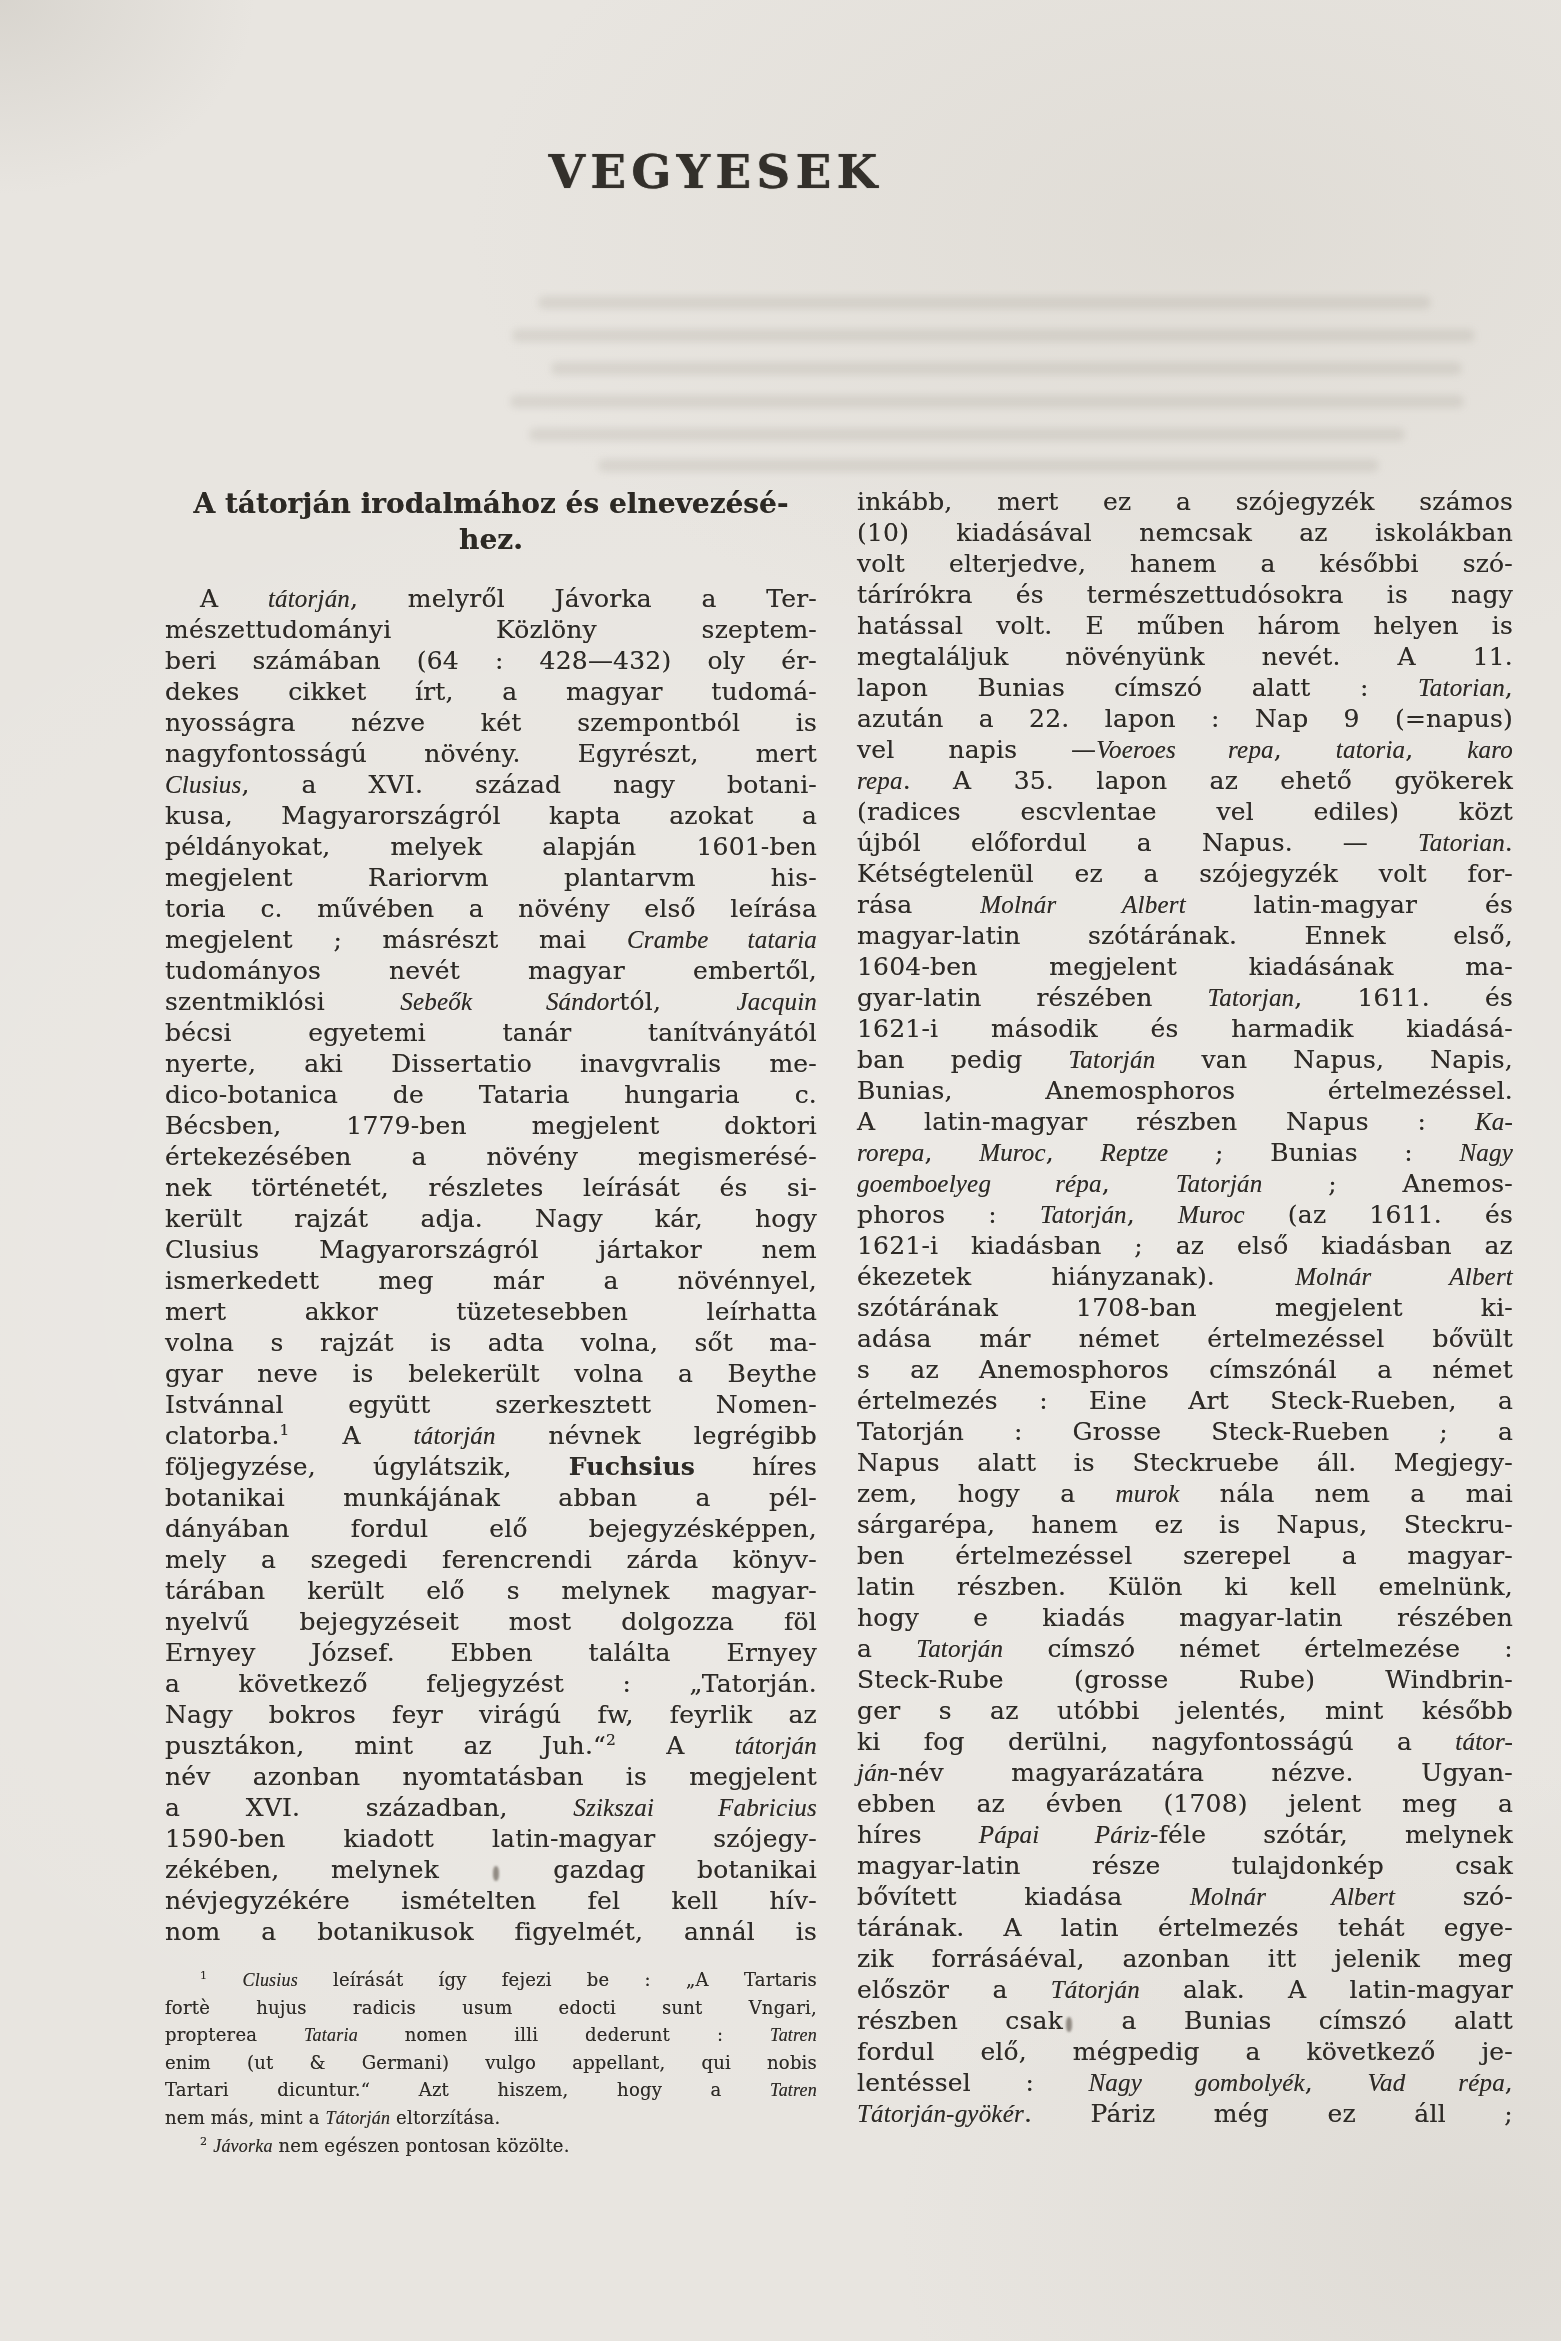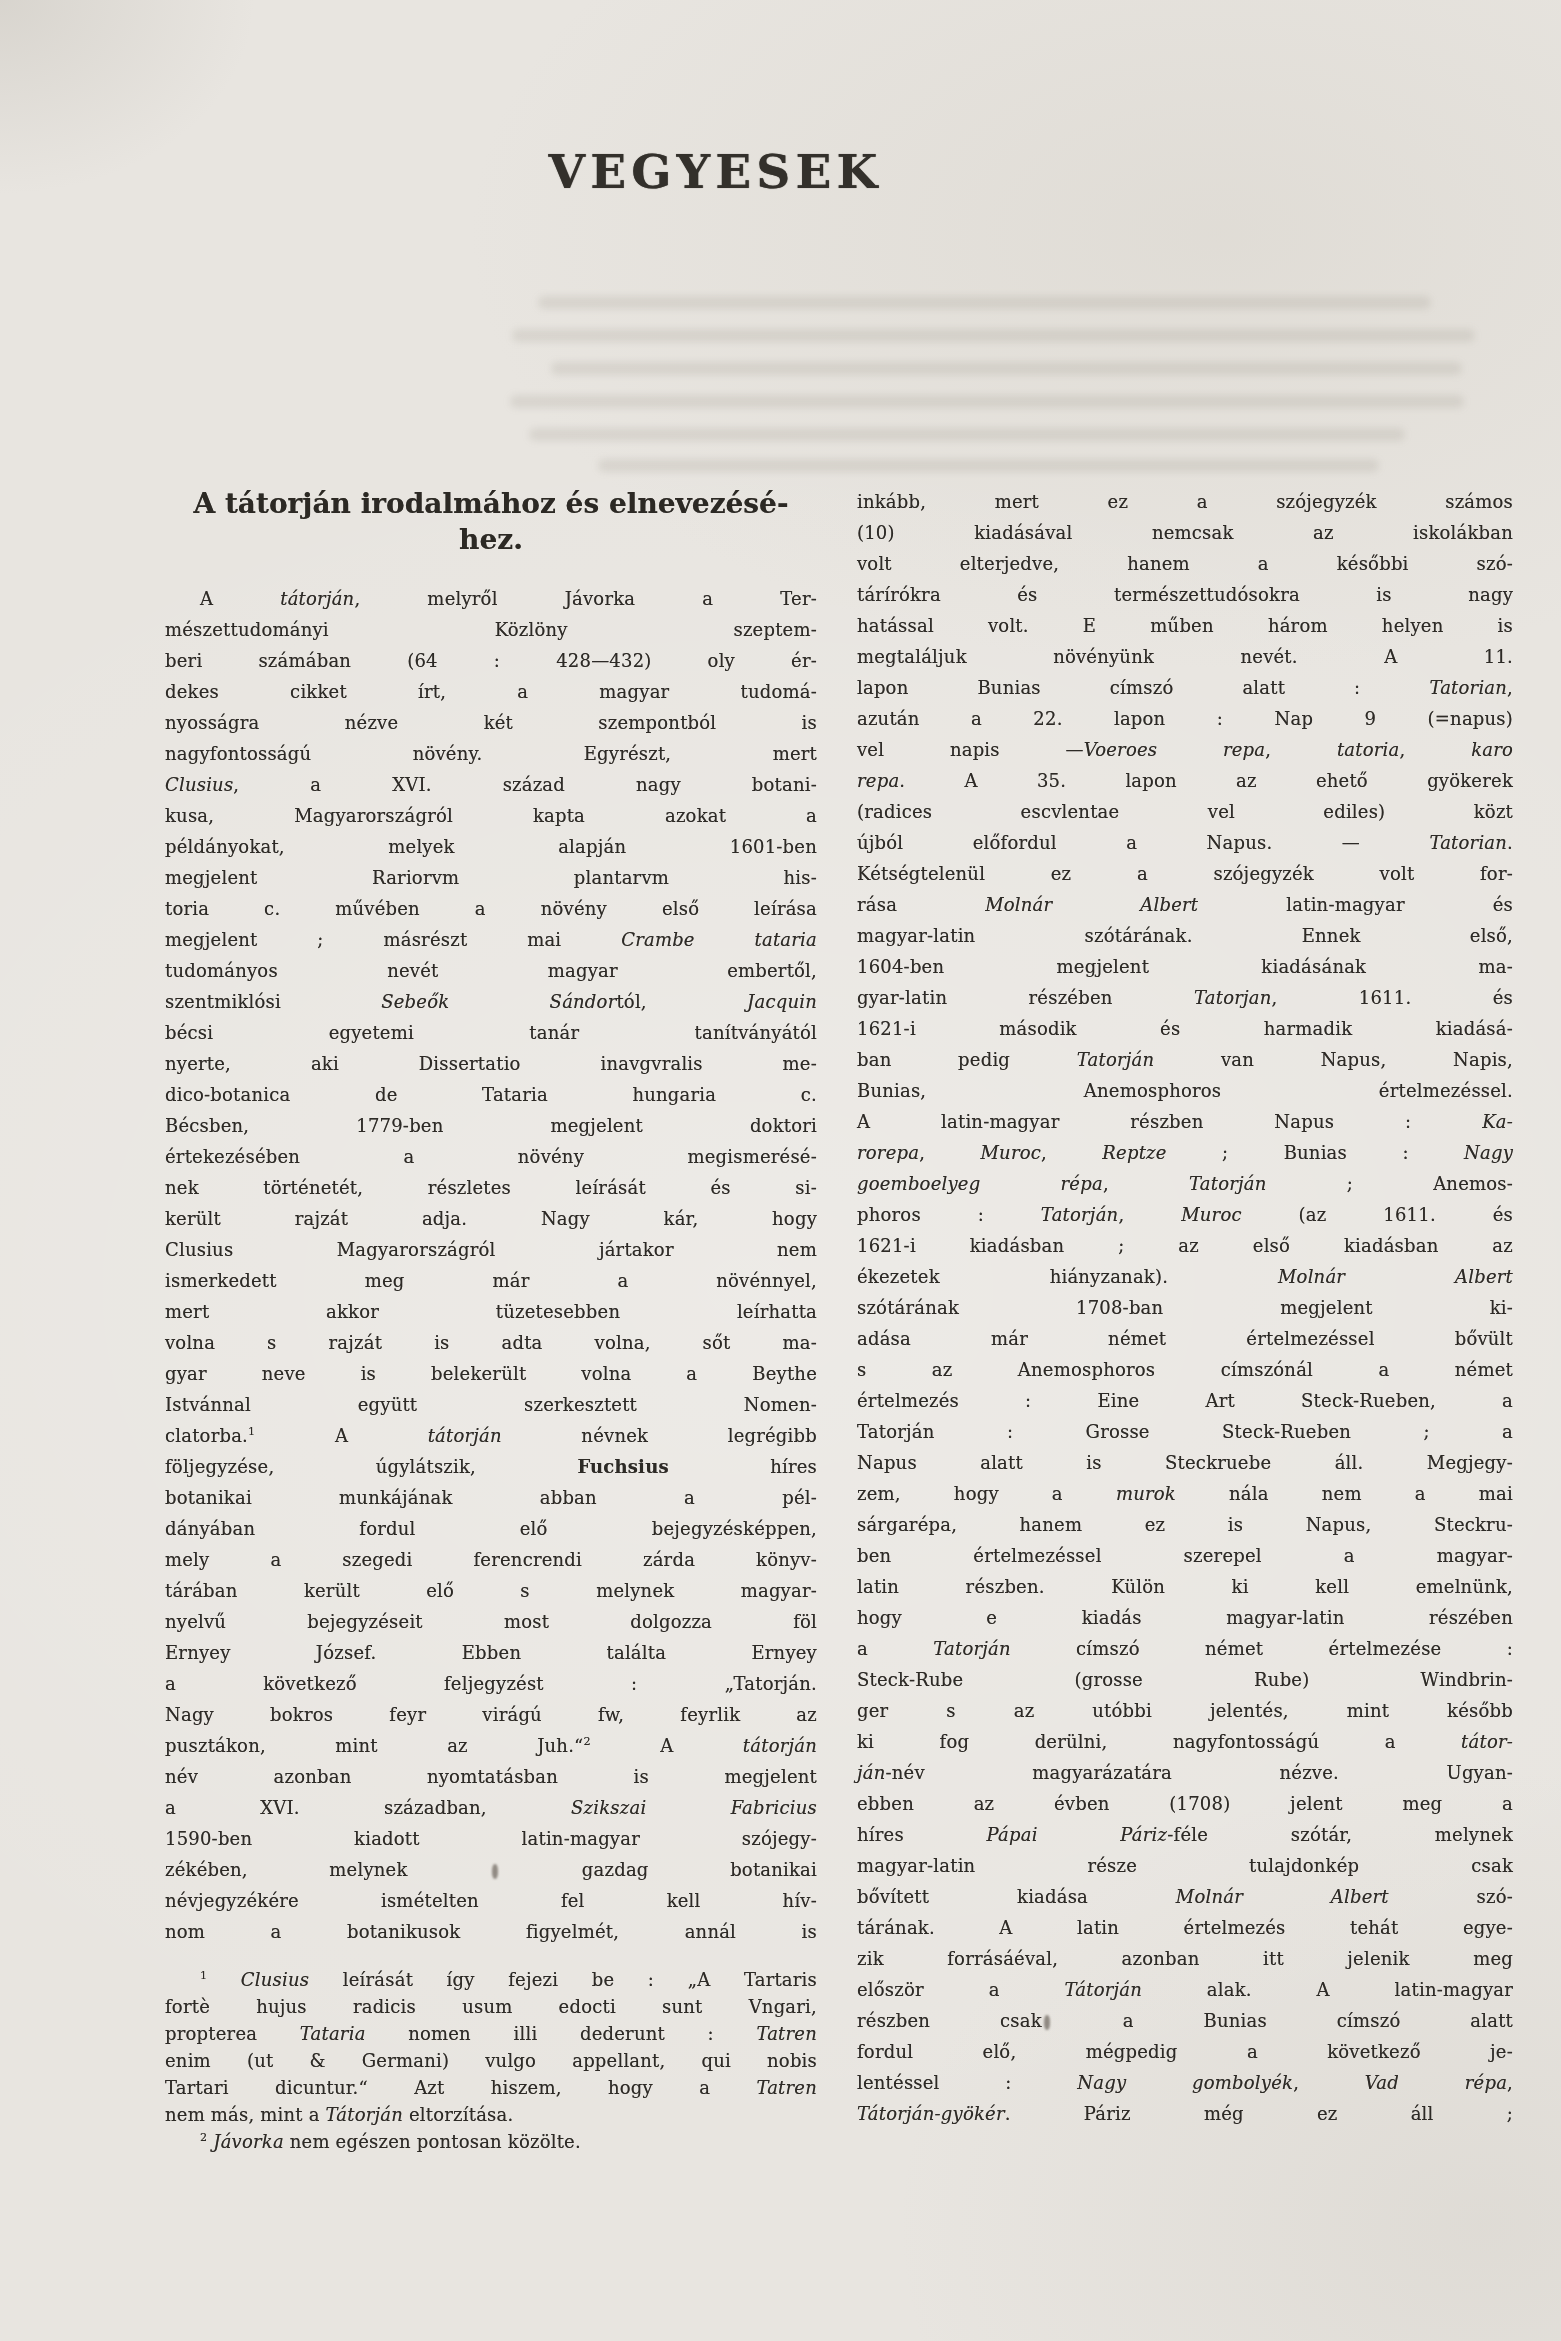--- a/index.html
+++ b/index.html
@@ -35,30 +35,30 @@
   .ghost:nth-child(6){top:173px;left:95px;width:781px;}
 
   .heading{
     position:absolute;top:486px;left:165px;width:652px;
     text-align:center;font-weight:bold;font-size:28px;line-height:36px;
     color:#2c2924;
     text-shadow:0 0 0.5px rgba(44,41,36,.6);
   }
   .col{
     position:absolute;width:652px;
-    font-size:18px;line-height:31px;letter-spacing:0.2px;
+    font-size:25px;line-height:31px;letter-spacing:0.2px;
     text-shadow:0 0 0.4px rgba(45,42,38,.55);
   }
   #left-body{top:583px;left:165px;}
   #right-body{top:486px;left:857px;width:656px;}
   #left-footnotes{top:1966px;left:165px;font-size:18px;line-height:27px;}
   .line{white-space:normal;text-align:left;}
   .line.jst{text-align:justify;text-align-last:justify;}
   .line.ind{text-indent:35px;}
-  .it{font-style:italic;}
+  .it{font-style:italic;font-family:Liberation Serif, serif;}
   .bd{font-weight:bold;}
   sup{font-size:.62em;line-height:0;}
   .blot{
     display:inline-block;width:6px;height:14.7px;margin:0 2.6px;
     background:rgba(72,64,54,.55);border-radius:45%;
     filter:blur(0.9px);vertical-align:-2.6px;
   }
 </style>
 </head>
 <body>

